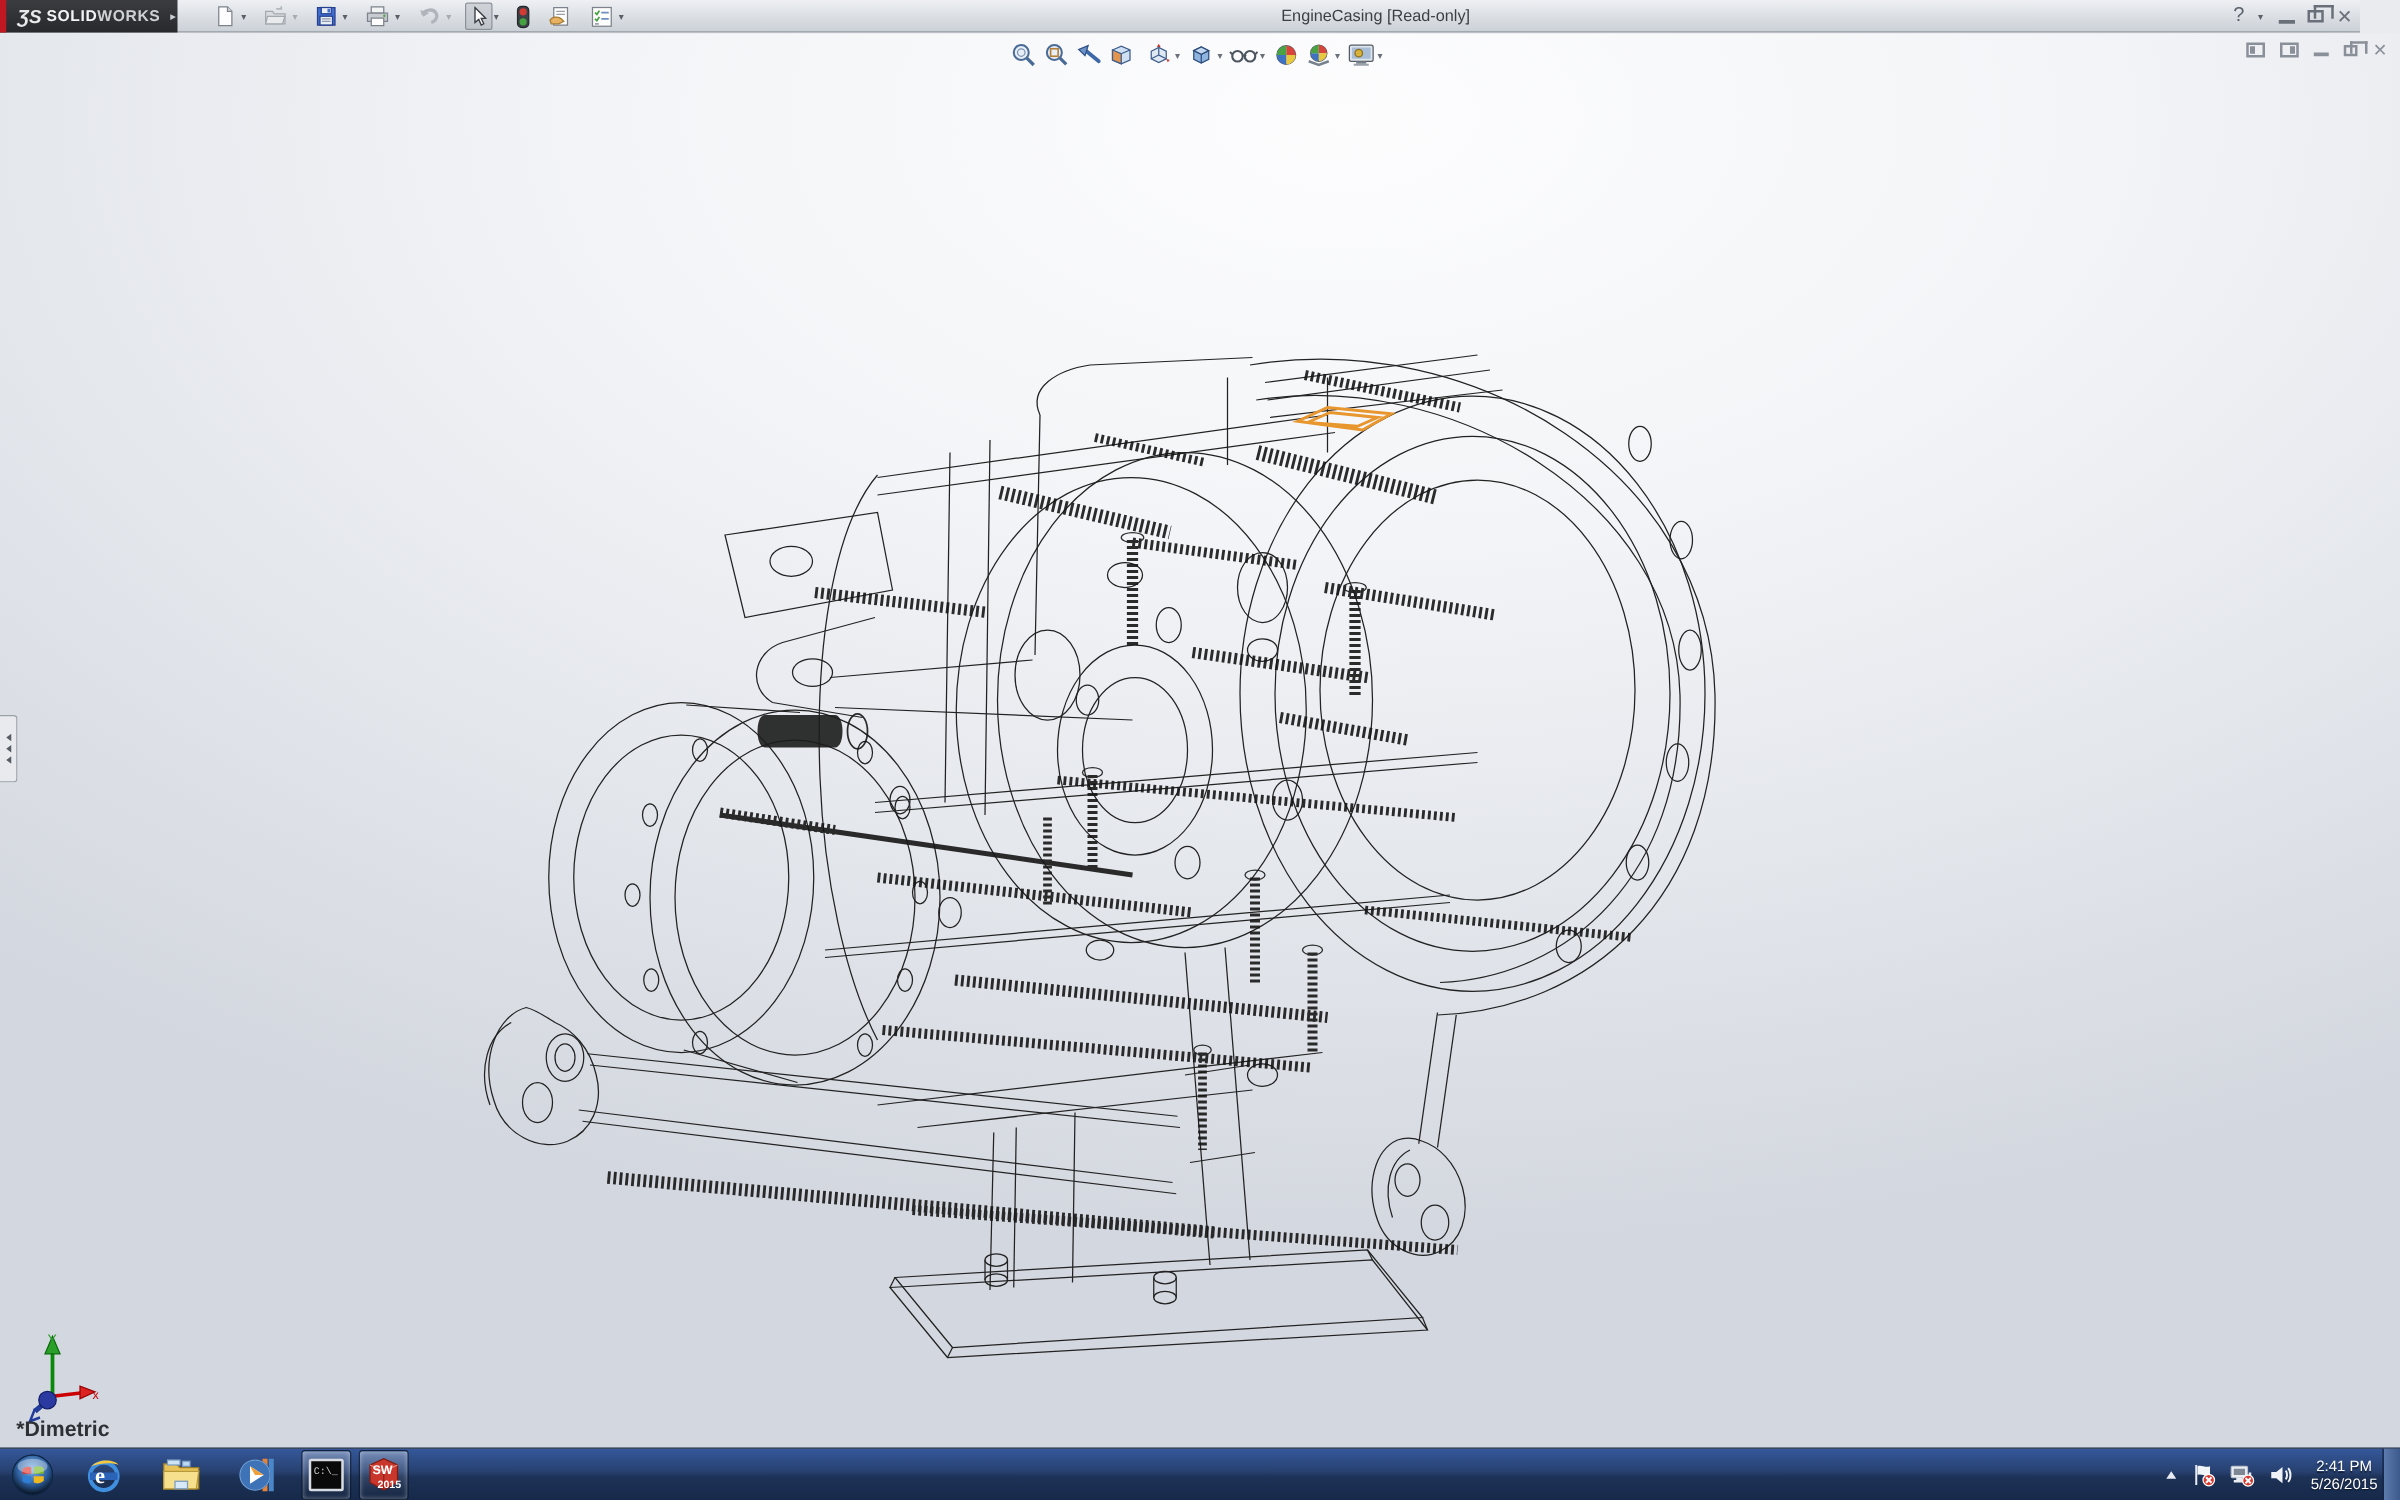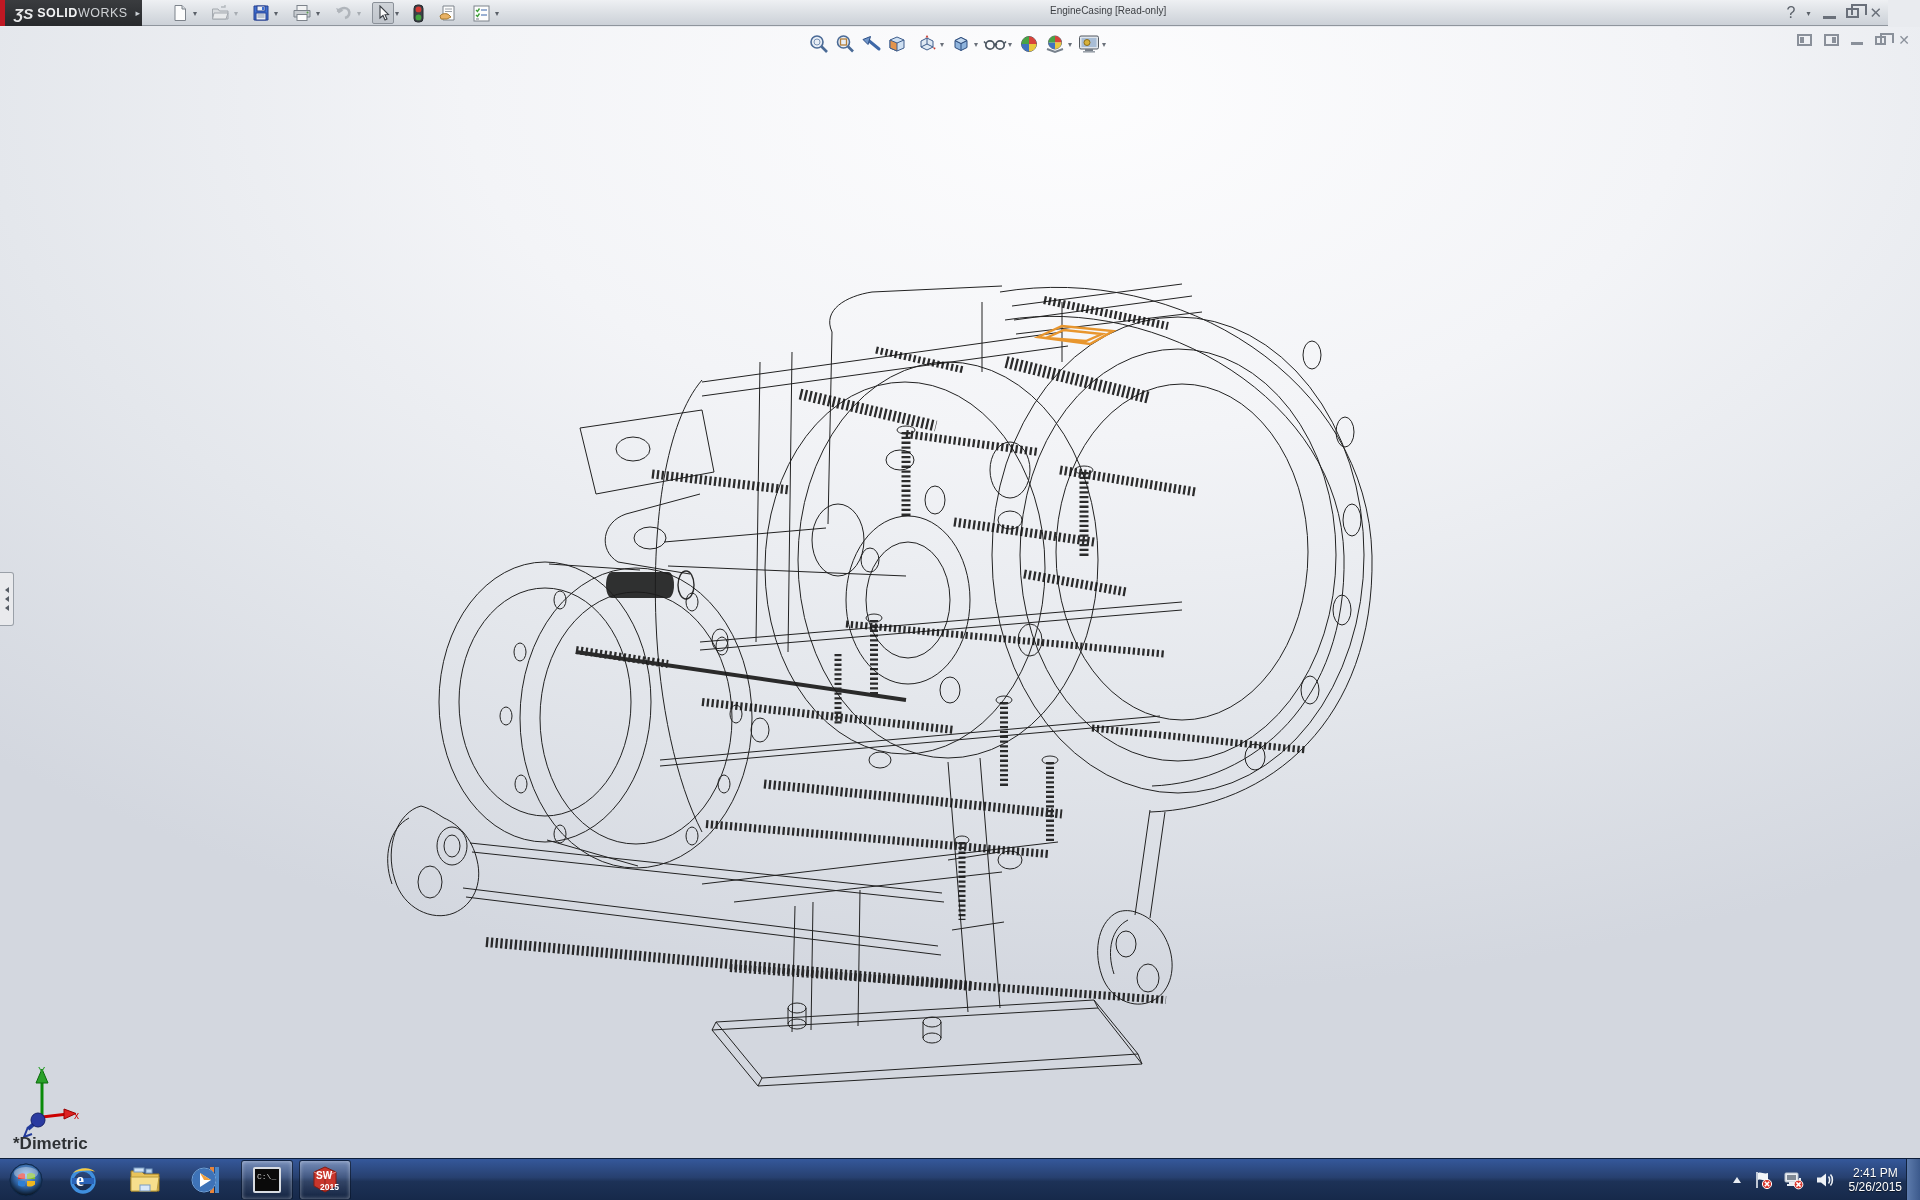--- a/index.html
+++ b/index.html
@@ -8,31 +8,31 @@
     font-family:"Liberation Sans","DejaVu Sans",sans-serif;background:#e9ebef;}
 
   
   #titlebar{position:absolute;left:0;top:0;width:1888px;height:26px;
     background:linear-gradient(#eef0f3,#d9dde2 60%,#ccd1d8);border-bottom:1px solid #8f959d;}
   #logo-block{position:absolute;left:0;top:0;height:26px;width:142px;
     background:linear-gradient(#3a3c3f,#27292c);display:flex;align-items:center;}
   #logo-red{position:absolute;left:0;top:0;width:5px;height:26px;background:#c01823;}
   .logo-sym{color:#e8e9ea;font-size:15px;font-style:italic;font-weight:bold;margin-left:14px;margin-right:4px;}
   .logo-txt{color:#f2f3f4;font-size:12.5px;letter-spacing:.5px;font-weight:bold;}
-  .logo-txt .lt{font-weight:normal;color:#cfd2d5;}
+  .logo-txt .lt{font-weight:bold;color:#cfd2d5;}
   #logo-arrow{color:#cbd0d5;font-size:9px;margin-left:8px;}
 
   .qat{position:absolute;top:1px;height:24px;display:flex;align-items:center;}
   .tb-btn{height:22px;display:flex;align-items:center;padding:0 2px;border:1px solid transparent;border-radius:2px;}
   .tb-btn.pressed{background:linear-gradient(#cfd3d8,#bfc4cb);border:1px solid #8b9199;}
   .dd{font-size:8px;color:#5a6068;margin:0 3px 0 1px;}
   .dd.dis{color:#a7acb2;}
   .sepgap{width:8px;}
 
-  #win-title{position:absolute;left:1050px;top:5px;font-size:10px;color:#3c3f43;}
+  #win-title{position:absolute;left:1025px;top:5px;font-size:13px;color:#3c3f43;}
   #titlebar-right{position:absolute;right:6px;top:0;height:26px;display:flex;align-items:center;gap:10px;}
   .cap-glyph{color:#5c626b;font-size:14px;line-height:1;}
   .cap-box{width:13px;height:10px;border:2px solid #6a707a;position:relative;}
   .cap-box:before{content:"";position:absolute;left:3px;top:-6px;width:12px;height:9px;border:2px solid #6a707a;border-bottom:none;}
   .cap-min{width:13px;height:3px;background:#6a707a;margin-top:8px;}
   .cap-x{font-size:15px;color:#6a707a;font-weight:bold;}
 
   
   #viewport{position:absolute;left:0;top:27px;width:1920px;height:1131px;
     background:radial-gradient(ellipse 1600px 900px at 56% 6%, #fdfdfe 0%, #f3f4f7 38%, #e4e7ec 68%, #d3d7df 100%);}
@@ -61,21 +61,21 @@
   #orientation-label{position:absolute;left:13px;top:1107px;font-size:17px;font-weight:bold;color:#2e3134;}
   #triad{position:absolute;left:16px;top:1038px;}
 
   
   #taskbar{position:absolute;left:0;top:1158px;width:1920px;height:42px;
     background:linear-gradient(#35589b,#27406f 45%,#1d3257 55%,#16294a);border-top:1px solid #0d1e3a;
     display:flex;align-items:center;}
   #start-btn{width:52px;height:42px;display:flex;align-items:center;justify-content:center;}
   .task-app{width:60px;height:40px;display:flex;align-items:center;justify-content:center;border-radius:3px;margin:0 1px;}
   .task-app.active{background:linear-gradient(rgba(255,255,255,.32),rgba(255,255,255,.10) 50%,rgba(0,0,0,.12));
-    border:1px solid rgba(10,25,50,.8);box-shadow:inset 0 0 4px rgba(255,255,255,.45);width:52px;margin:0 3px;justify-content:center;}
+    border:1px solid rgba(10,25,50,.8);box-shadow:inset 0 0 4px rgba(255,255,255,.45);width:40px;margin:0 3px;justify-content:center;}
   #tray{position:absolute;right:18px;top:0;height:42px;display:flex;align-items:center;gap:10px;}
   #clock{color:#fff;font-size:12px;text-align:center;line-height:14px;text-shadow:0 1px 1px rgba(0,0,0,.6);margin-left:4px;}
   #show-desktop{position:absolute;right:0;top:0;width:14px;height:42px;
     background:linear-gradient(90deg,#5d7bac,#3c5a8c);border-left:1px solid #10213d;}
   .tray-ic{display:flex;align-items:center;justify-content:center;}
 </style>
 </head>
 <body>
 
 <div id="screen">

